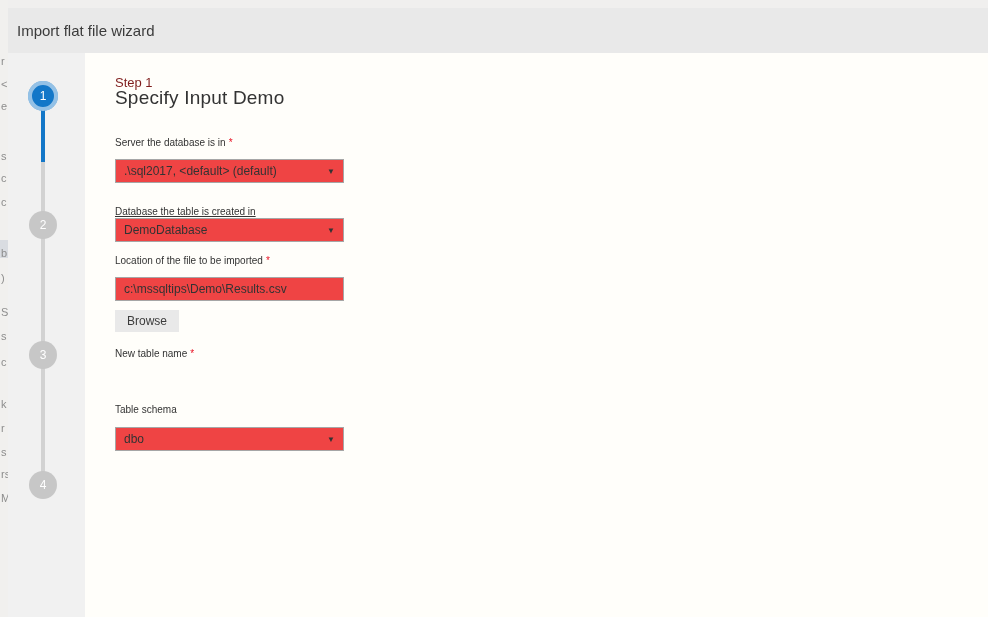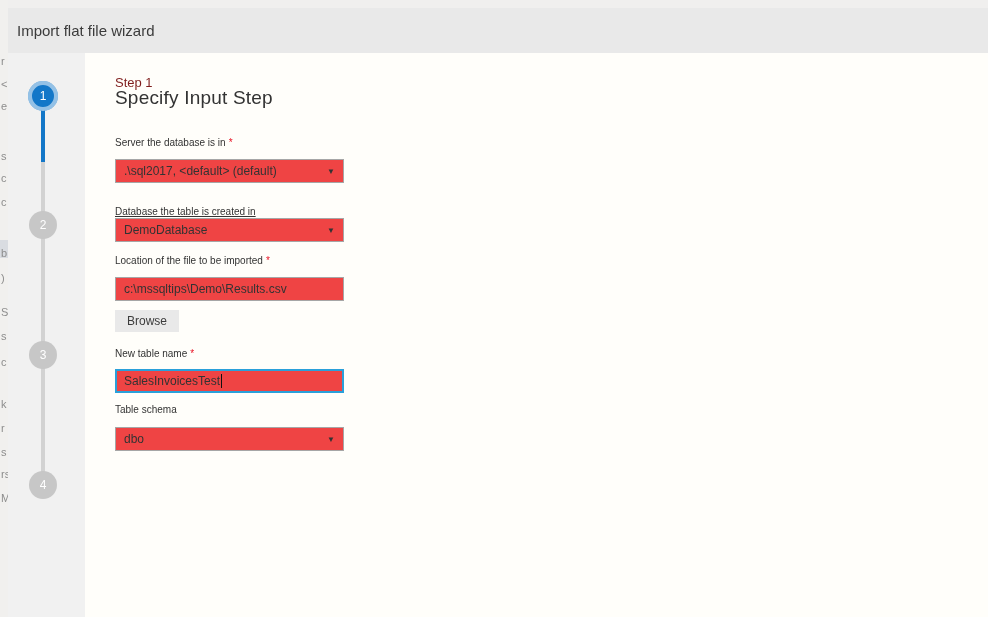--- a/index.html
+++ b/index.html
@@ -88,21 +88,21 @@
   <div class="step inactive s3">
     <span>3</span>
   </div>
   <div class="step inactive s4">
     <span>4</span>
   </div>
 </div>
 
 <div class="content">
   <div class="step-label">Step 1</div>
-  <div class="page-title">Specify Input Step</div>
+  <div class="page-title">Specify Input Demo</div>
 
   <div class="f-label lbl1">
     <span>Server the database is in</span><span class="req" style="color: rgb(232, 17, 35);">*</span>
   </div>
   <div class="box sel1">
     <span class="val">.\sql2017, &lt;default&gt; (default)</span>
     <span class="arrow">▼</span>
   </div>
 
   <div class="f-label lbl2">
@@ -118,24 +118,20 @@
   </div>
   <div class="box inp1">
     <span class="val">c:\mssqltips\Demo\Results.csv</span>
   </div>
 
   <button class="btn-browse">Browse</button>
 
   <div class="f-label lbl4">
     <span>New table name</span><span class="req" style="color: rgb(232, 17, 35);">*</span>
   </div>
-  <div class="box inp2 focused" style="border: 2px solid rgb(42, 160, 218);">
-    <span class="val">SalesInvoicesTest</span>
-    <span class="caret"></span>
-  </div>
 
   <div class="f-label lbl5">
     <span>Table schema</span>
   </div>
   <div class="box sel3">
     <span class="val">dbo</span>
     <span class="arrow">▼</span>
   </div>
 </div>
 

